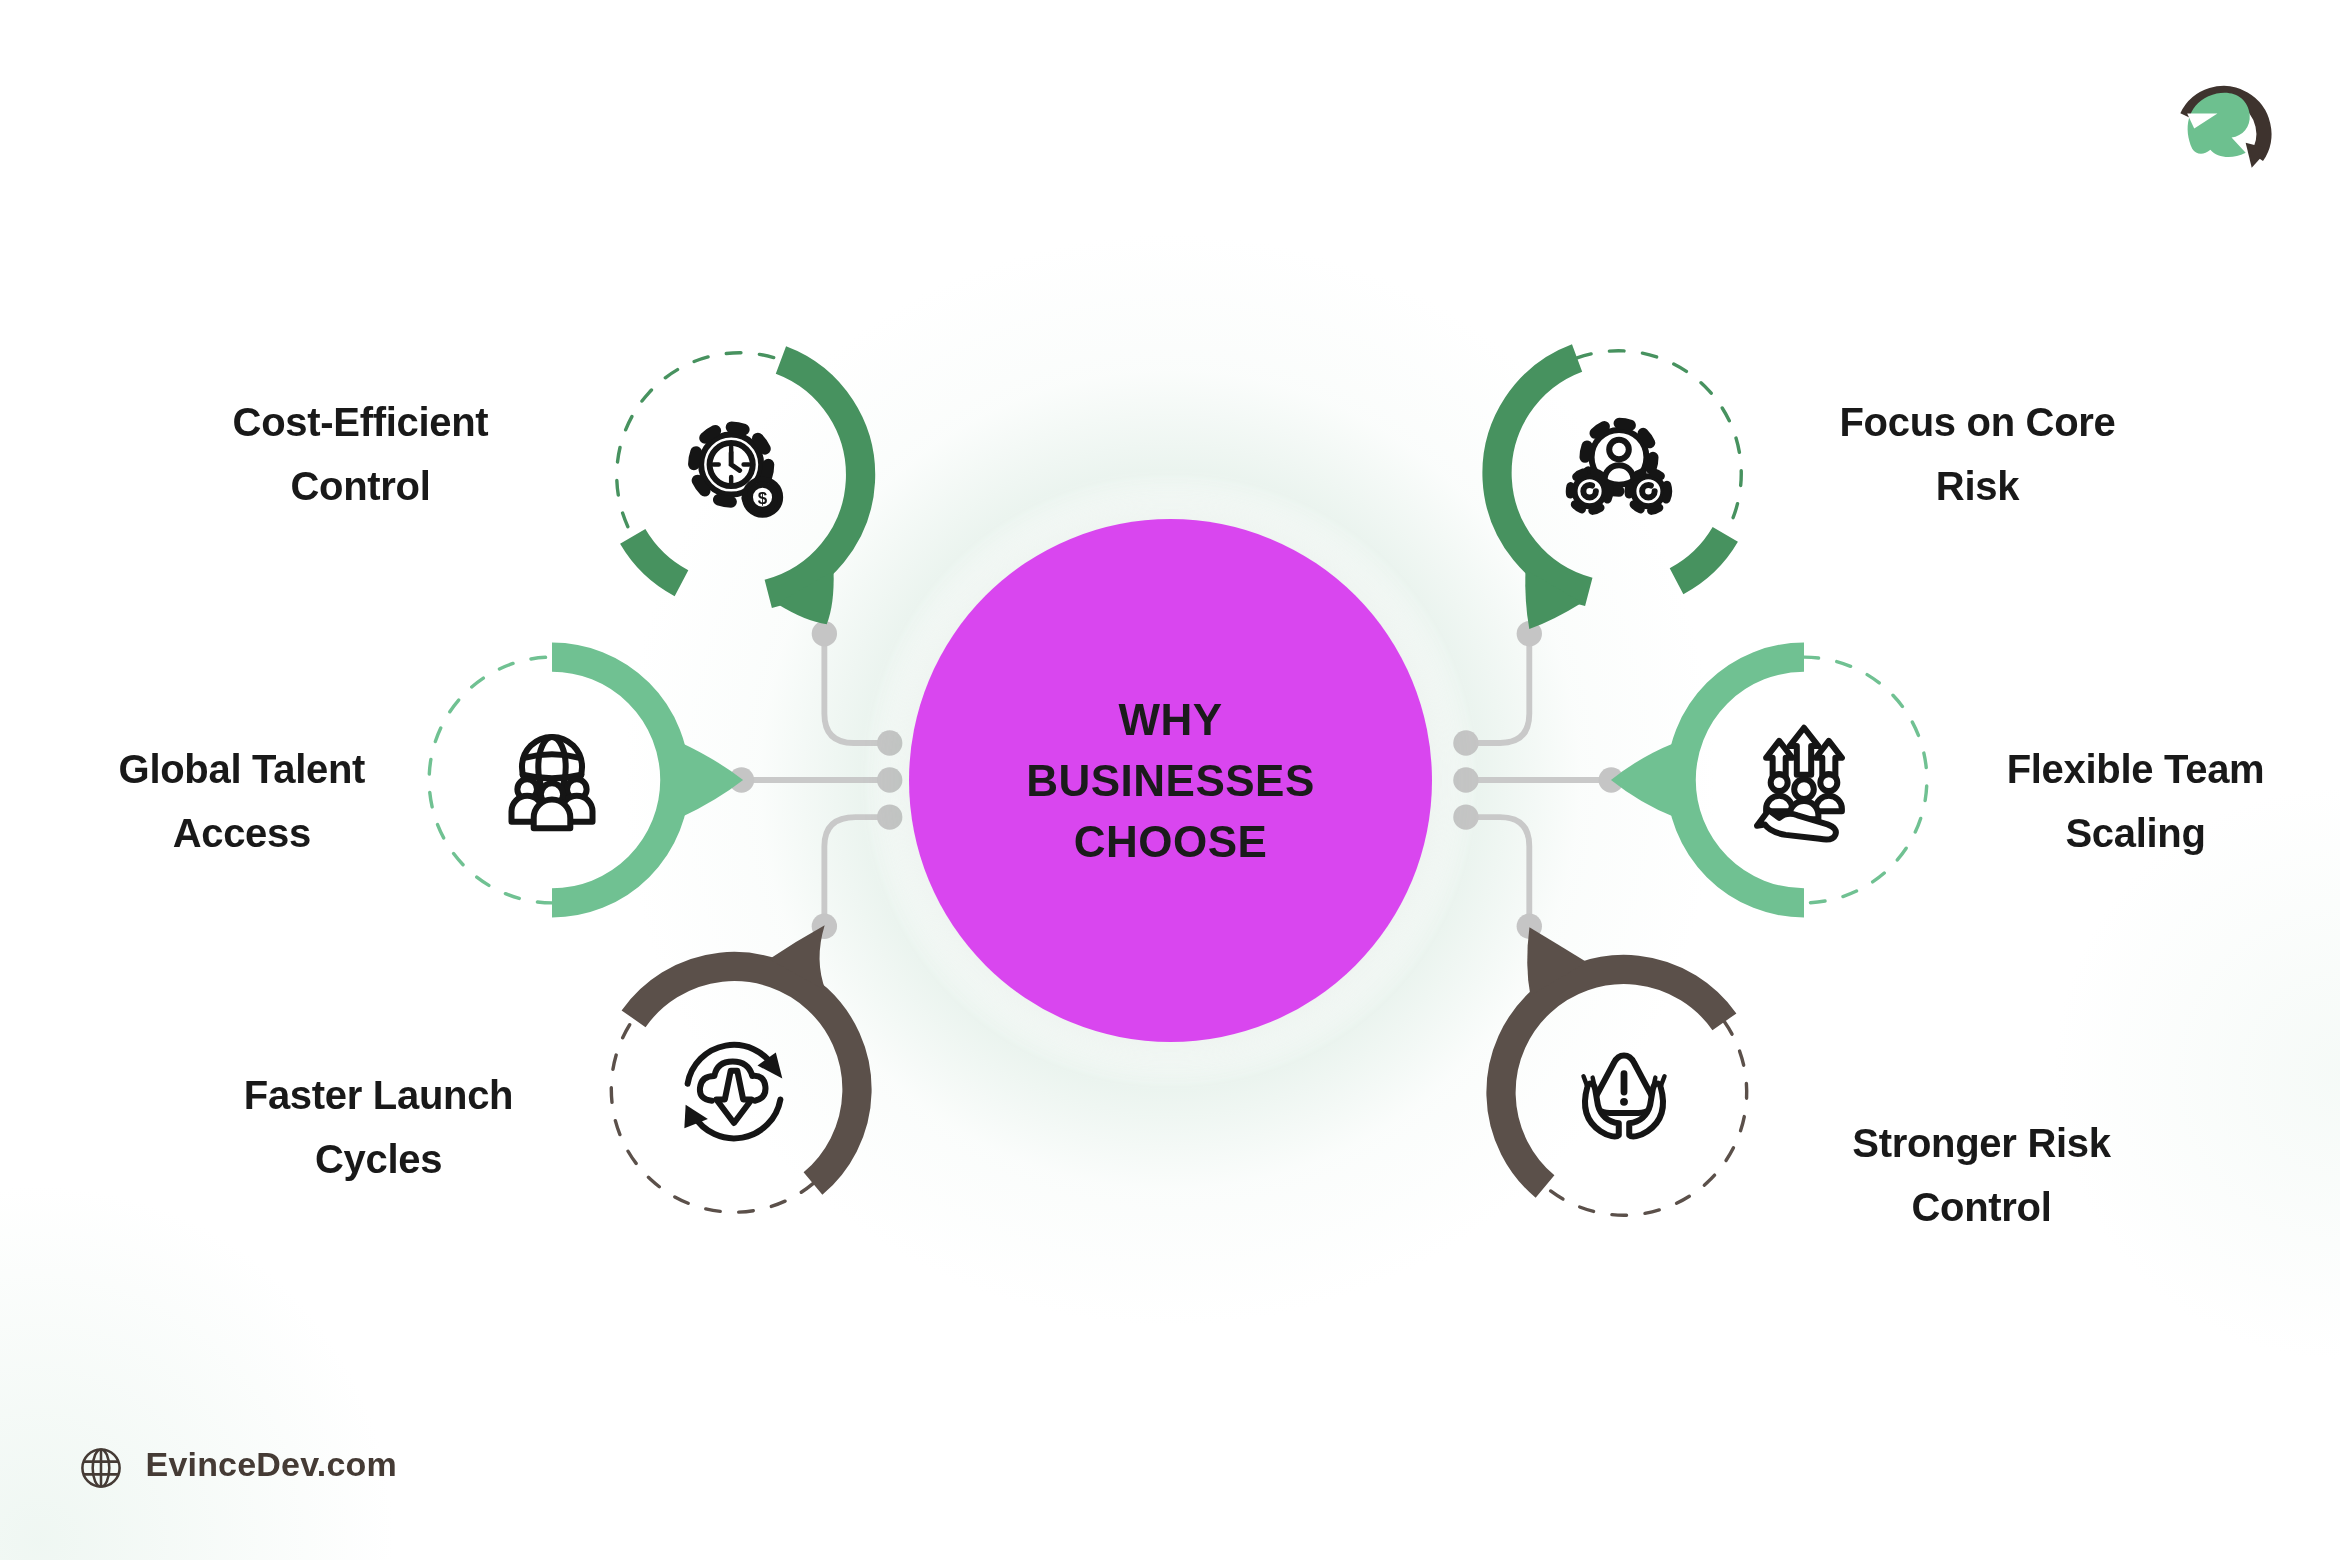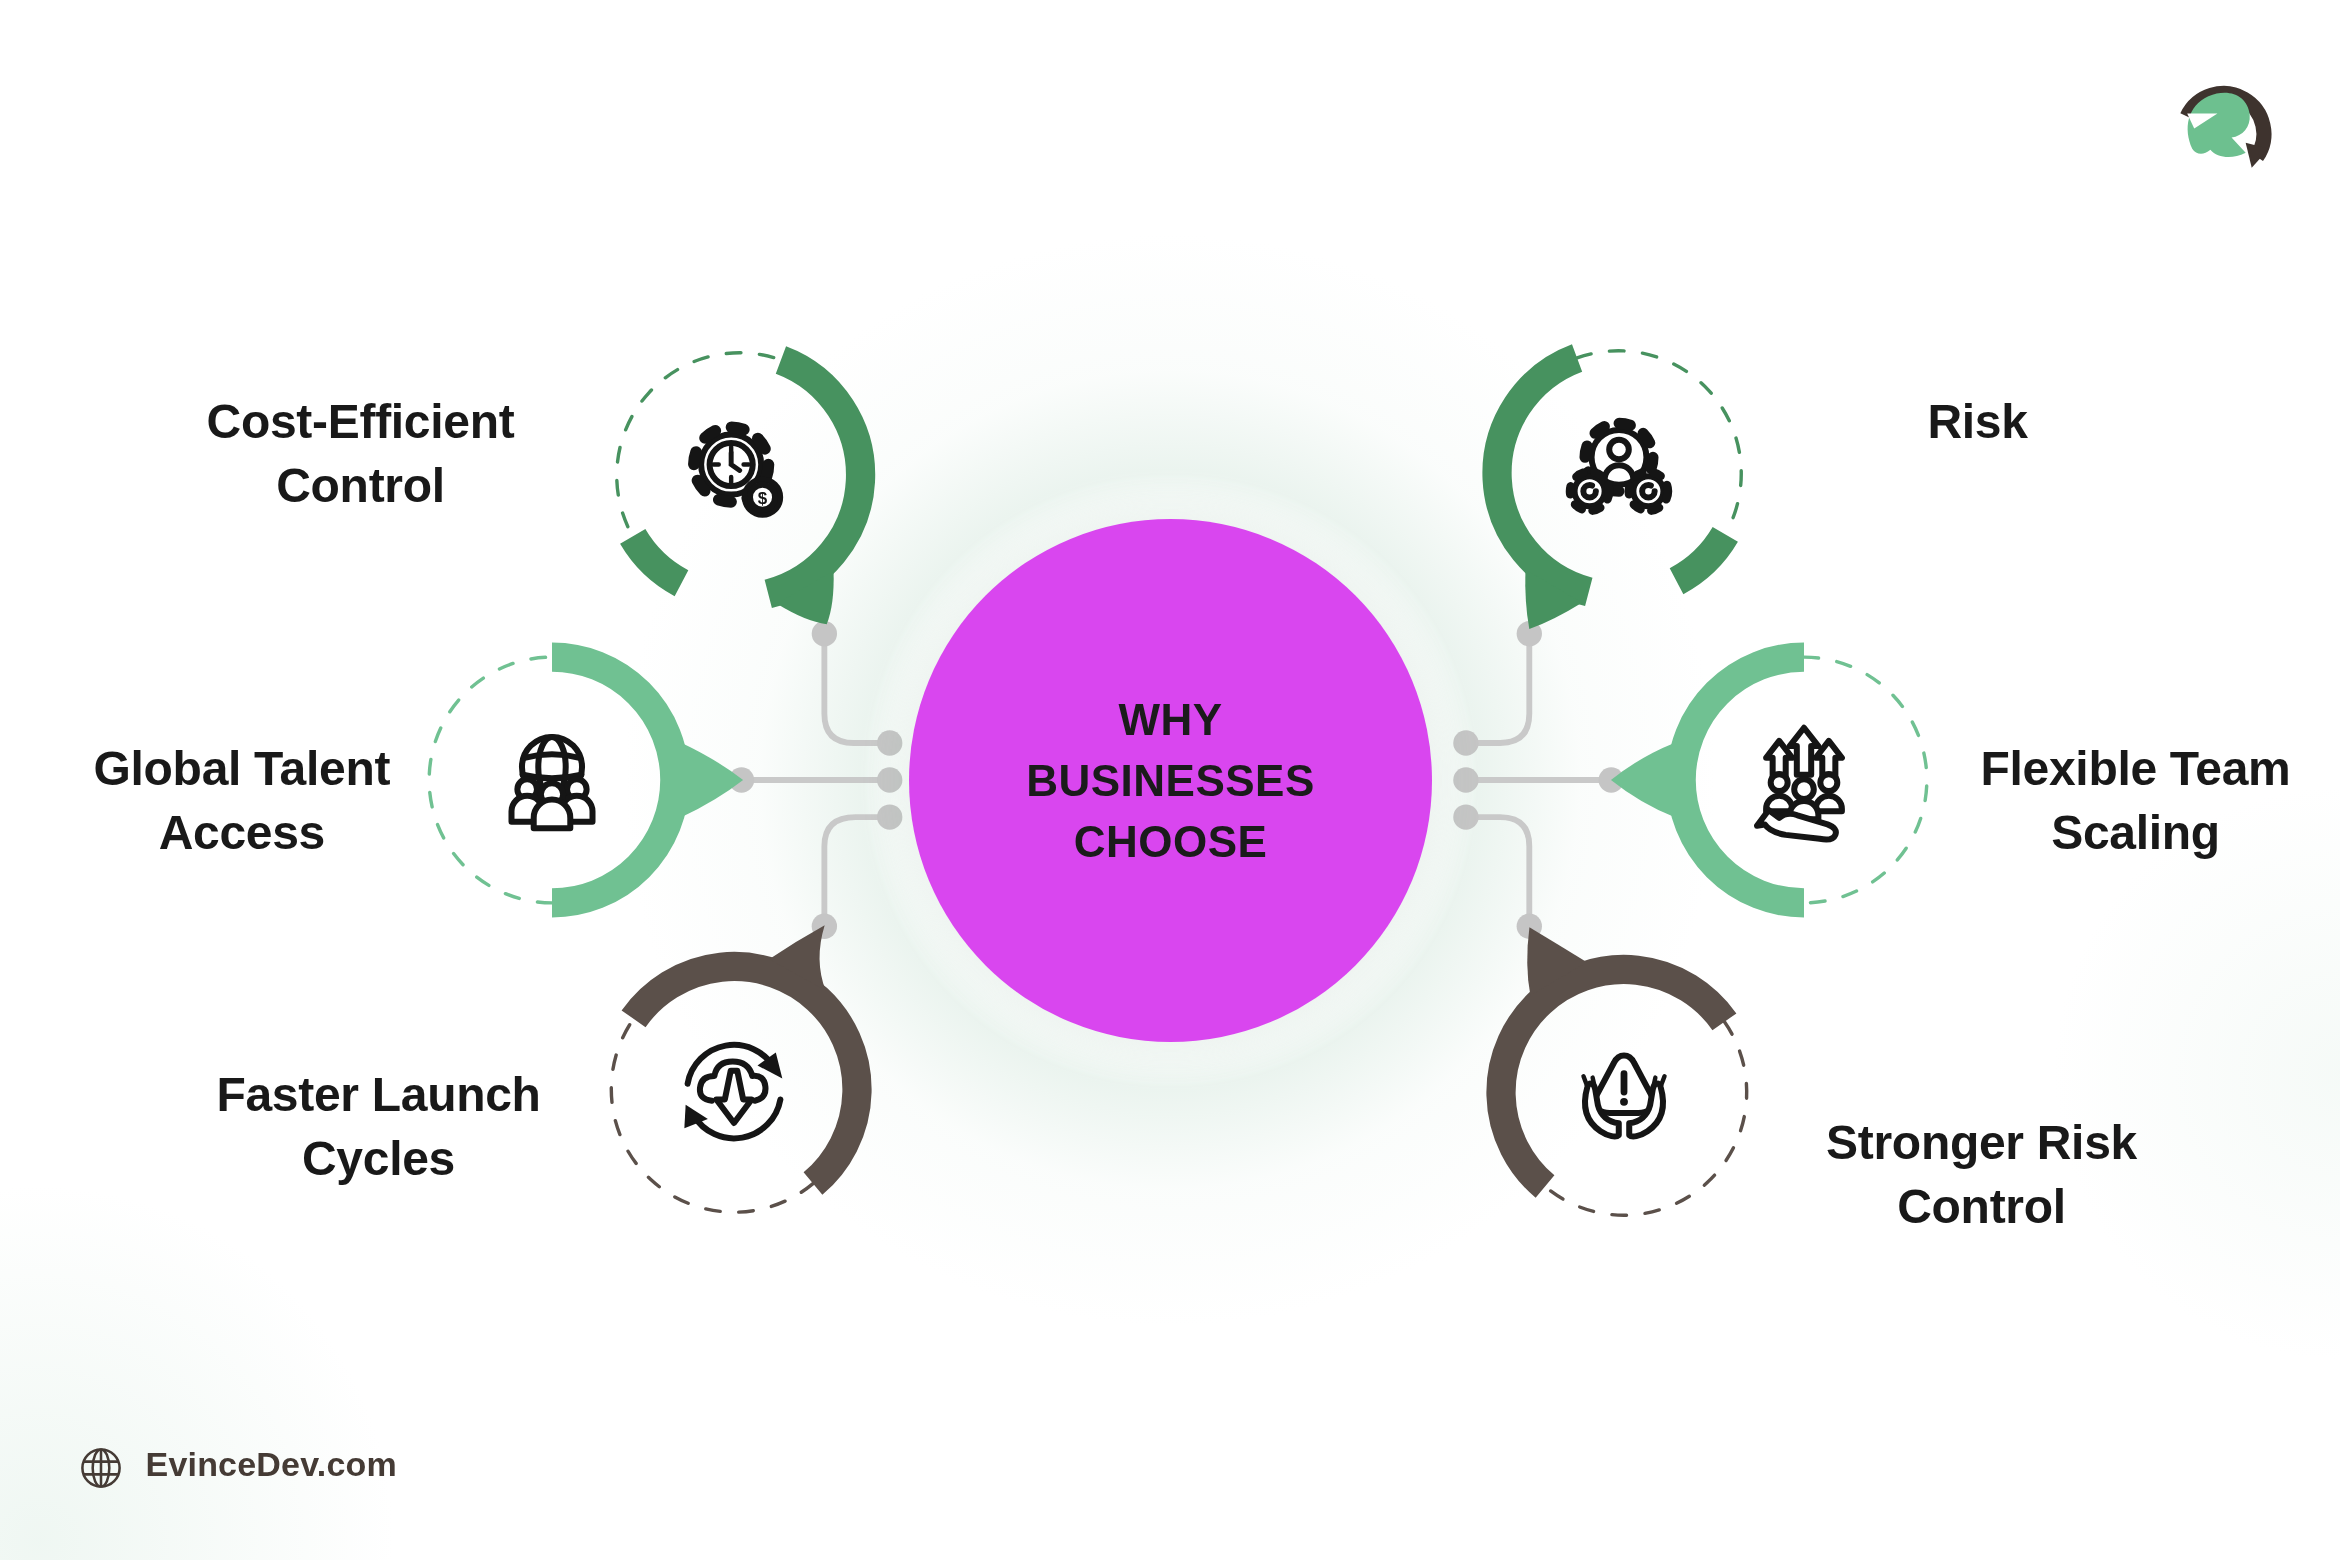--- a/index.html
+++ b/index.html
@@ -15,21 +15,21 @@
   .connectors{left:0;top:0;}
   .node-svg{width:390px;height:390px;}
   .node-svg .dash{fill:none;stroke-width:3.5;stroke-linecap:round;stroke-dasharray:15 19;}
   .node-svg .arc{fill:none;stroke-width:30;}
   .icon{fill:none;stroke:#151515;stroke-width:4.6;stroke-linecap:round;stroke-linejoin:round;}
   .center-circle{position:absolute;left:909px;top:519px;width:523px;height:523px;border-radius:50%;
     background:#d946ef;box-shadow:0 0 45px rgba(150,185,165,0.28);
     display:flex;align-items:center;justify-content:center;}
   .center-title{font-size:44px;line-height:61px;font-weight:bold;letter-spacing:0.5px;
     color:#1b1b1b;text-align:center;}
-  .node-label{position:absolute;width:507px;font-size:48px;line-height:64px;font-weight:bold;
+  .node-label{position:absolute;width:507px;font-size:40px;line-height:64px;font-weight:bold;
     color:#191919;text-align:center;letter-spacing:-0.3px;}
   .lbl-cost{left:107px;top:390px;}
   .lbl-talent{left:-11.7px;top:737px;}
   .lbl-launch{left:125px;top:1063px;}
   .lbl-core{left:1724px;top:390px;}
   .lbl-scaling{left:1882px;top:737px;}
   .lbl-risk{left:1728px;top:1111px;}
   .footer{position:absolute;left:78px;top:1445px;display:flex;align-items:flex-start;gap:21.5px;}
   .footer-text{font-size:34px;font-weight:bold;color:#453b35;letter-spacing:0.2px;}
   .logo-svg{left:2165px;top:64px;width:121px;height:121px;}
@@ -179,20 +179,21 @@
   </div>
   <div class="node-label lbl-talent">
     <div>Global Talent</div>
     <div>Access</div>
   </div>
   <div class="node-label lbl-launch">
     <div>Faster Launch</div>
     <div>Cycles</div>
   </div>
   <div class="node-label lbl-core">
+    <div>Focus on Core</div>
     <div>Risk</div>
   </div>
   <div class="node-label lbl-scaling">
     <div>Flexible Team</div>
     <div>Scaling</div>
   </div>
   <div class="node-label lbl-risk">
     <div>Stronger Risk</div>
     <div>Control</div>
   </div>

